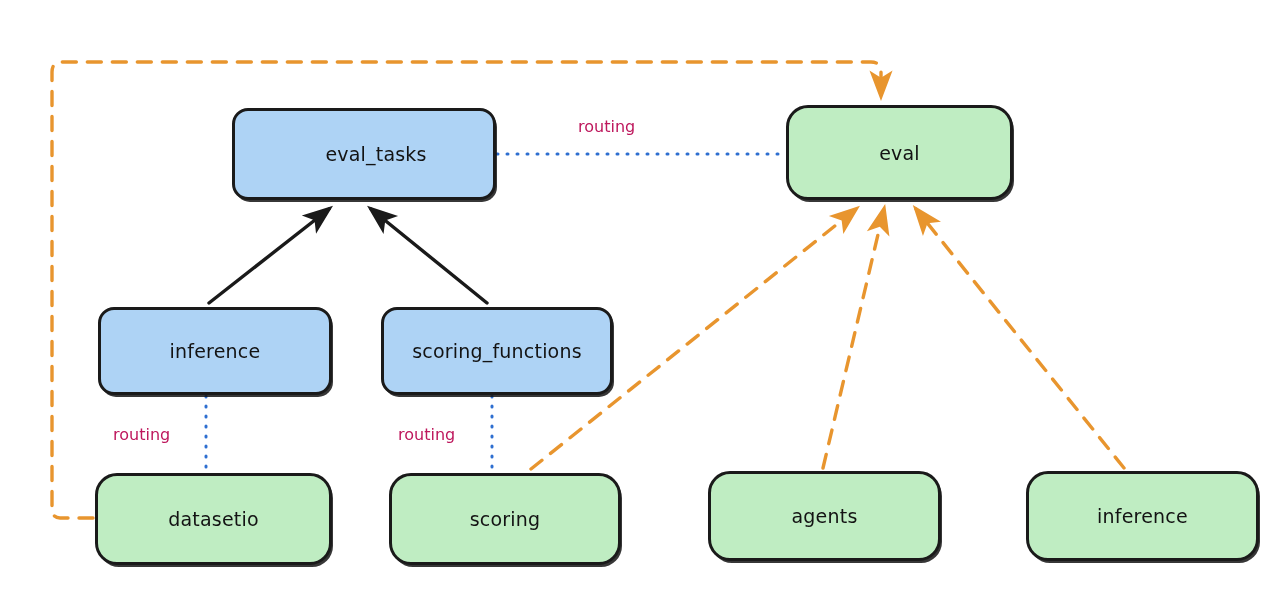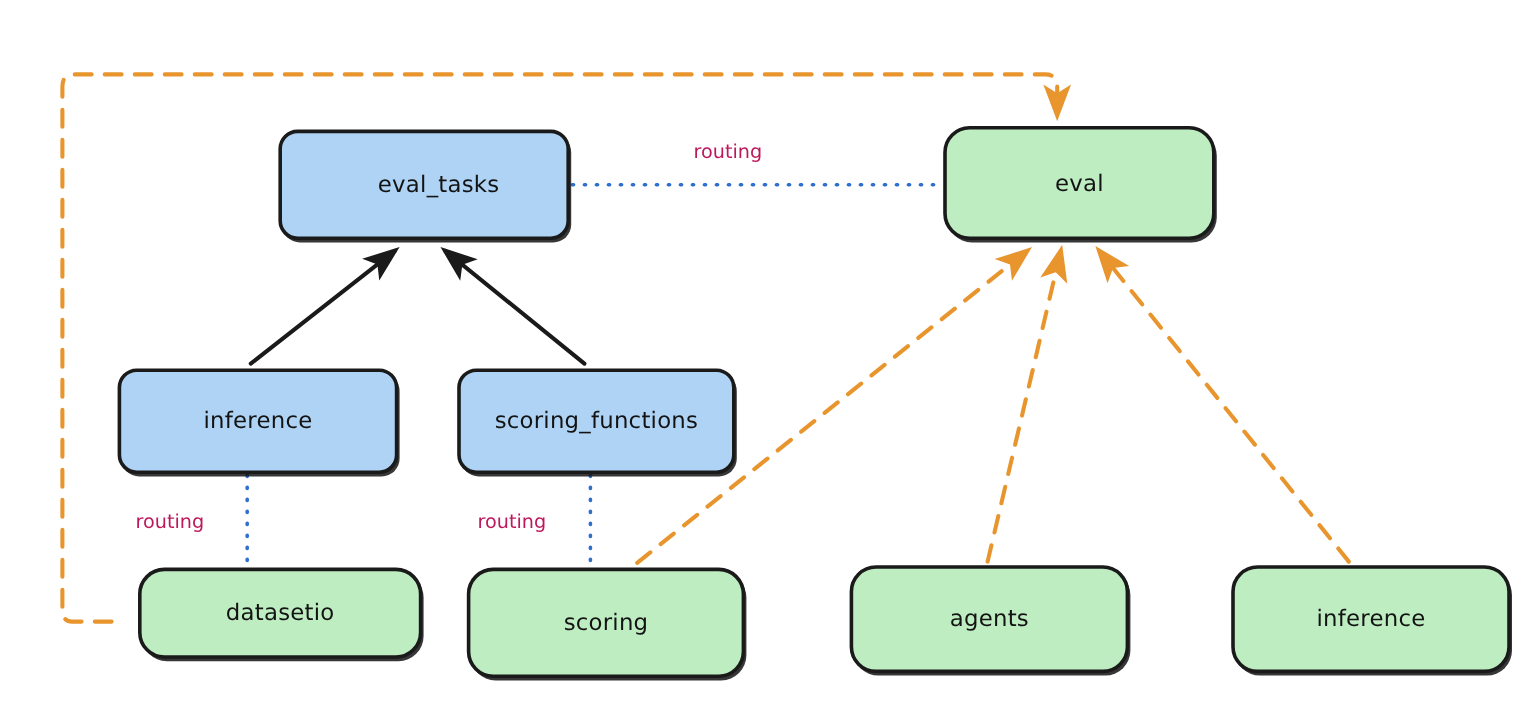--- a/index.html
+++ b/index.html
@@ -81,37 +81,37 @@
 
     <path d="M93,518 L60,518 Q52,518 52,508 L52,72 Q52,62 62,62 L871,62 Q881,62 881,72 L881,96" fill="none" stroke="#e8952e" stroke-width="3.4" stroke-linecap="round" stroke-dasharray="14 11" marker-end="url(#arrow-orange)"></path>
 
     <path d="M531,469 L856,209" fill="none" stroke="#e8952e" stroke-width="3.4" stroke-linecap="round" stroke-dasharray="14 11" marker-end="url(#arrow-orange)"></path>
 
     <path d="M823,468 L884,209" fill="none" stroke="#e8952e" stroke-width="3.4" stroke-linecap="round" stroke-dasharray="14 11" marker-end="url(#arrow-orange)"></path>
 
     <path d="M1124,468 L916,209" fill="none" stroke="#e8952e" stroke-width="3.4" stroke-linecap="round" stroke-dasharray="14 11" marker-end="url(#arrow-orange)"></path>
   </svg>
 
-  <div class="node api" style="left:232px; top:108px; width:243px; height:92px;padding-left:32px;">
+  <div class="node api" style="left:232px; top:108px; width:264px; height:92px;padding-left:32px;">
     <span>eval_tasks</span>
   </div>
 
   <div class="node provider" style="left:786px; top:105px; width:227px; height:95px;">
     <span>eval</span>
   </div>
 
   <div class="node api" style="left:98px; top:307px; width:234px; height:88px;">
     <span>inference</span>
   </div>
 
   <div class="node api" style="left:381px; top:307px; width:232px; height:88px;">
     <span>scoring_functions</span>
   </div>
 
-  <div class="node provider" style="left:95px; top:473px; width:237px; height:76px;margin-left:20px;">
+  <div class="node provider" style="left:95px; top:473px; width:237px; height:92px;">
     <span>datasetio</span>
   </div>
 
   <div class="node provider" style="left:708px; top:471px; width:233px; height:90px;">
     <span>agents</span>
   </div>
 
   <div class="node provider" style="left:389px; top:473px; width:232px; height:92px;">
     <span>scoring</span>
   </div>

